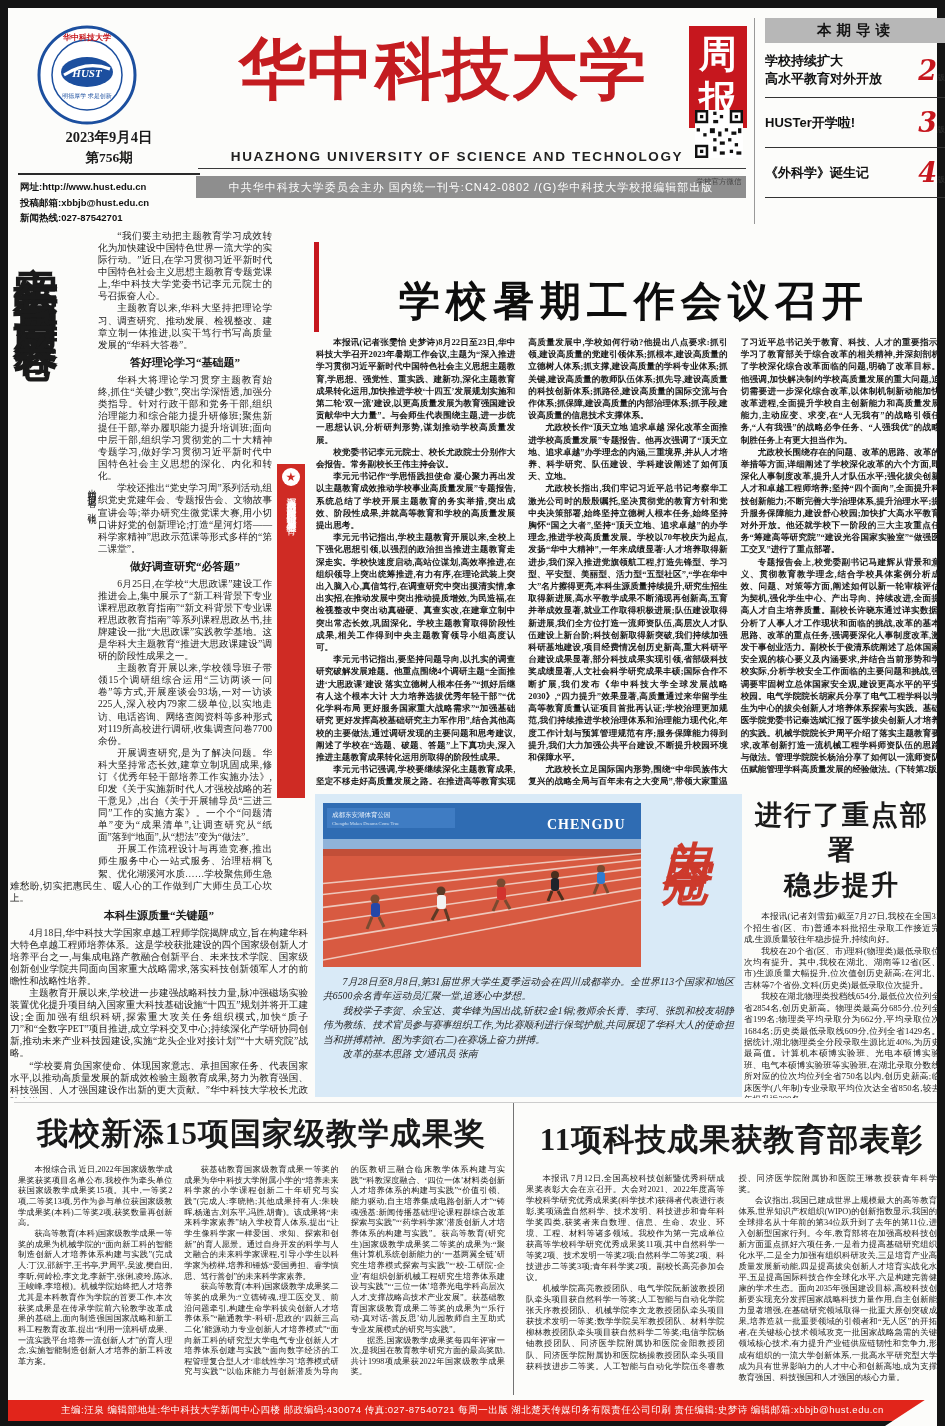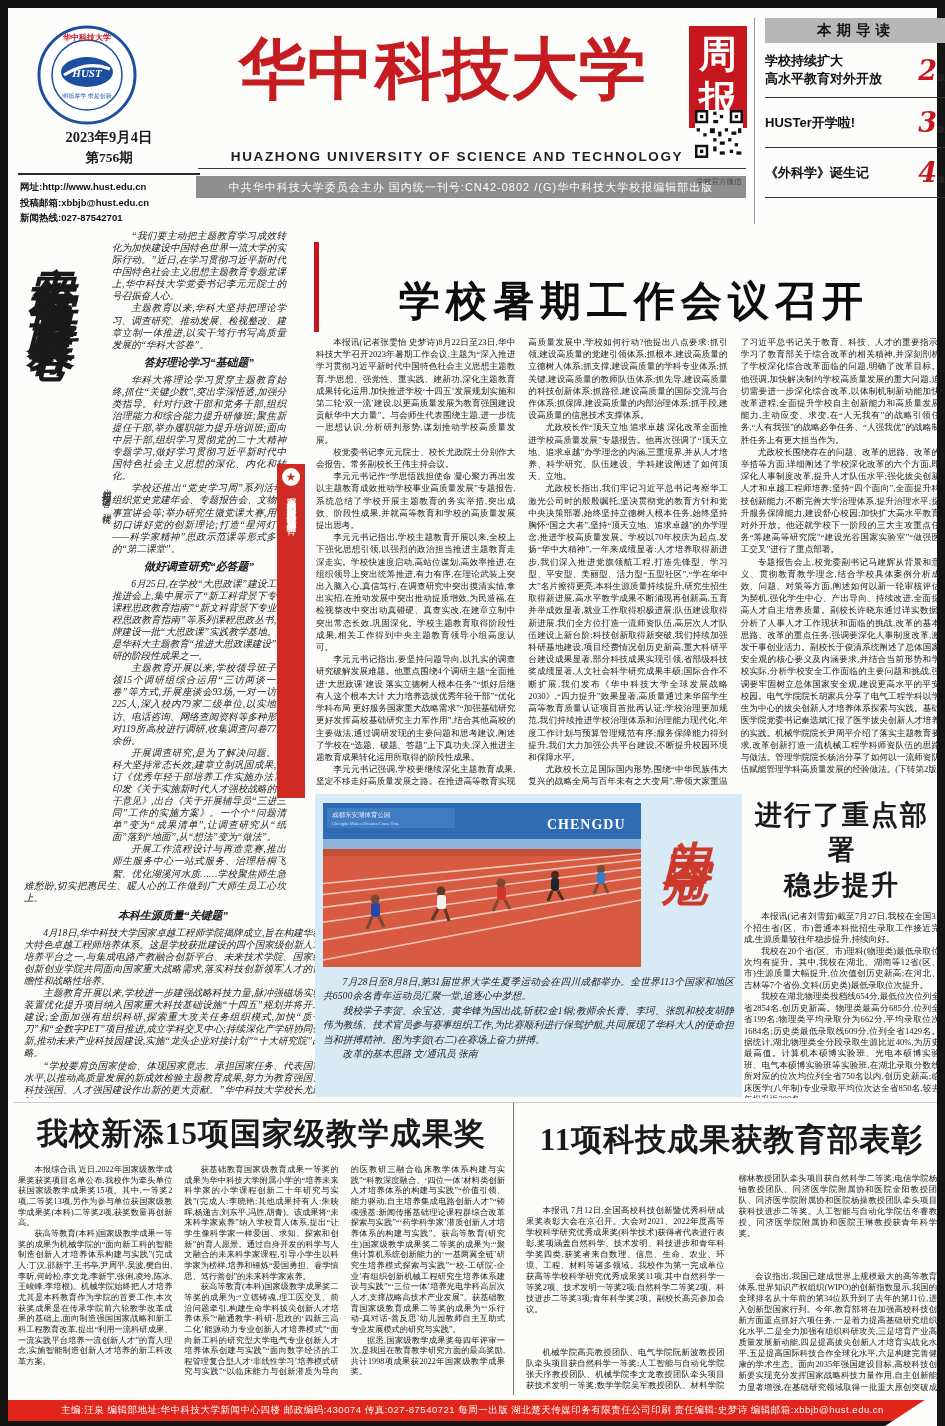--- a/index.html
+++ b/index.html
@@ -39,21 +39,21 @@
   .digest-page{white-space:nowrap;}
   .digest-num{font-size:27px;color:#c6171e;font-style:italic;font-family:"DejaVu Serif",serif;font-weight:bold;}
   .digest-suffix{font-size:8px;color:#333;}
 
   
   .para{margin:0;text-align:justify;text-indent:2em;}
   .sub{font-weight:bold;text-align:center;text-indent:0;margin:5px 0 4px;}
   .credit{font-style:italic;}
 
   
-  .left-article{position:absolute;left:16px;top:222px;width:298px;height:868px;overflow:hidden;font-style:italic;}
+  .left-article{position:absolute;left:2px;top:222px;width:298px;height:868px;overflow:hidden;}
   .la-top{width:262px;}
   .la-float{float:left;width:88px;height:642px;position:relative;}
   .vert-head{margin:0;writing-mode:vertical-rl;text-orientation:upright;font-size:45px;font-weight:bold;
              line-height:1.15;letter-spacing:6px;height:100%;font-family:"DejaVu Serif",serif;}
   .vert-byline{position:absolute;right:0;top:252px;writing-mode:vertical-rl;text-orientation:upright;
                font-size:9px;letter-spacing:2px;color:#222;}
   .la-top .para,.la-bottom .para{font-size:9.6px;line-height:1.26;}
   .la-top .sub,.la-bottom .sub{font-size:11px;}
   .la-bottom{width:298px;}
 
@@ -63,21 +63,21 @@
           font-size:23px;letter-spacing:2px;color:#111;}
   .ma-title{position:absolute;left:320px;top:266px;width:612px;margin:0;text-align:center;
             font-size:41px;font-weight:bold;letter-spacing:6px;color:#0d0d0d;}
   .ribbon{position:absolute;left:269px;top:456px;width:28px;height:334px;background:#cf2b24;
           display:flex;flex-direction:column;align-items:center;padding-top:4px;box-sizing:border-box;}
   .ribbon-star{width:18px;height:18px;background:#fff;border-radius:50%;color:#cf2b24;font-size:12px;
                line-height:18px;text-align:center;flex:none;}
   .ribbon-text{writing-mode:vertical-rl;text-orientation:upright;color:#fff;font-size:10px;letter-spacing:1px;
                margin-top:3px;font-family:"Liberation Sans",sans-serif;}
   .ma-body{position:absolute;left:308px;top:328px;width:624px;height:478px;column-count:3;column-gap:13px;overflow:hidden;}
-  .ma-body .para{font-size:8.6px;line-height:1.42;}
+  .ma-body .para{font-size:8.6px;line-height:1.42;font-weight:bold;}
 
   
   .photo-block{position:absolute;left:307px;top:786px;width:427px;height:303px;margin:0;background:#d9eaf7;
                padding:9px 8px;box-sizing:border-box;}
   .photo-row{display:flex;align-items:flex-start;}
   .photo-svg{width:318px;height:164px;display:block;}
   .script-vert{writing-mode:vertical-rl;text-orientation:upright;font-size:46px;color:#cd3a2c;font-weight:bold;
                font-style:italic;margin-left:22px;letter-spacing:8px;line-height:1;font-family:"DejaVu Serif",serif;}
   .photo-block figcaption{margin-top:8px;}
   .cap{font-size:9.8px;line-height:1.48;text-align:justify;text-indent:2em;font-style:italic;color:#1d1d1d;margin:0;}
@@ -89,21 +89,21 @@
 
   
   .bottom{position:absolute;left:6px;top:1094px;width:923px;height:292px;border-top:1px solid #ccc;display:flex;}
   .bottom-left{width:499px;padding:2px 8px 0 4px;box-sizing:border-box;}
   .bottom-right{flex:1;border-left:1px solid #737373;padding:2px 0 0 12px;box-sizing:border-box;}
   .bl-head{margin:8px 0 10px;text-align:center;font-size:31px;font-weight:bold;letter-spacing:1px;}
   .br-head{margin:14px 0 12px;text-align:center;font-size:31px;font-weight:bold;letter-spacing:1px;}
   .cols3{column-count:3;column-gap:12px;height:226px;overflow:hidden;}
   .cols3 .para{font-size:8.2px;line-height:1.3;}
   .cols2{column-count:2;column-gap:14px;height:220px;overflow:hidden;}
-  .cols2 .para{font-size:8.3px;line-height:1.33;margin-top:32px;}
+  .cols2 .para{font-size:8.3px;line-height:1.33;}
 
   
   .footer{position:absolute;left:0;right:0;top:1392px;height:21px;background:#e1251b;color:#fff;
           display:flex;align-items:center;justify-content:center;font-size:9.5px;letter-spacing:0.5px;
           font-family:"Liberation Sans",sans-serif;}
   .curl{position:absolute;right:0;top:1384px;width:0;height:0;
         border-style:solid;border-width:0 0 34px 52px;border-color:transparent transparent #fcfcfa transparent;}
 </style>
 </head>
 <body>

